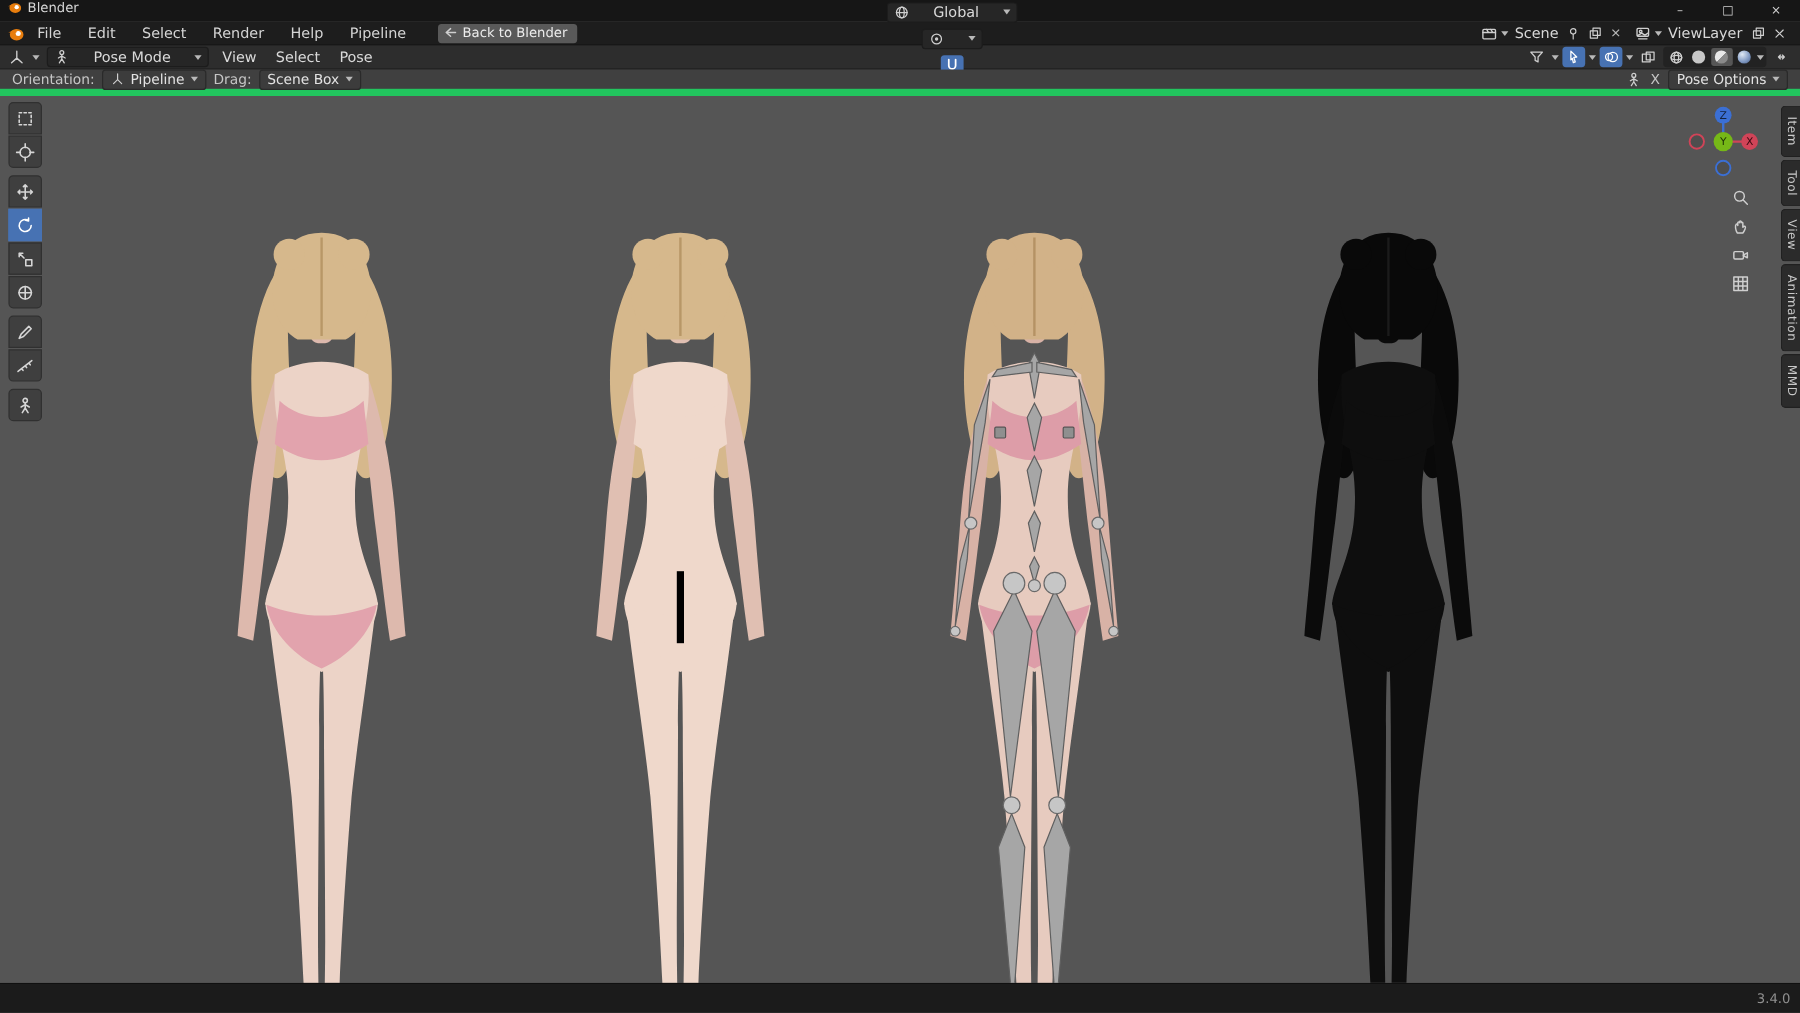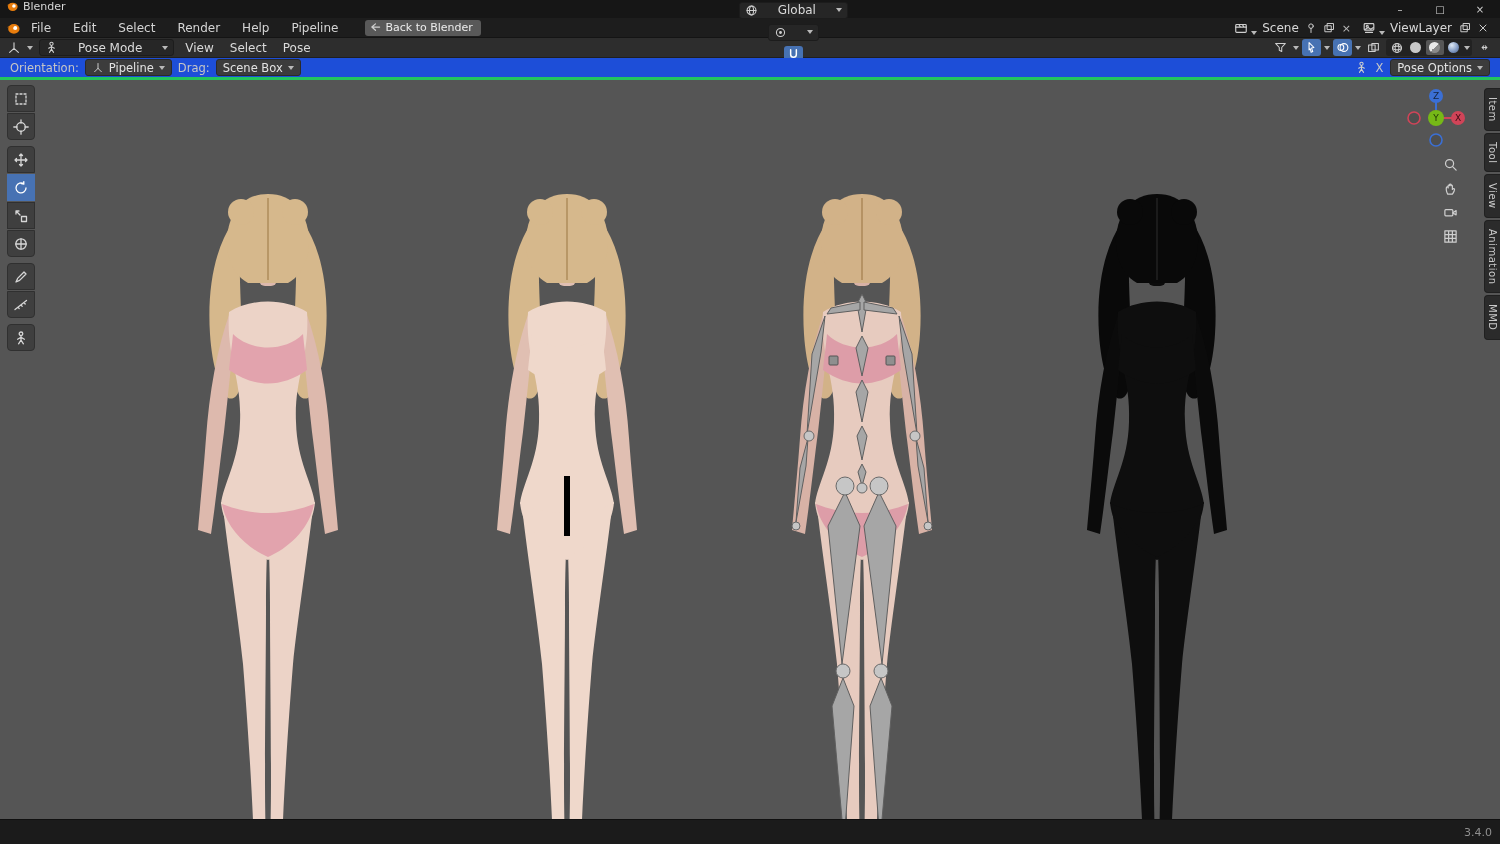--- a/index.html
+++ b/index.html
@@ -11,40 +11,40 @@
   .titlebar { height:18px; background:#161616; display:flex; align-items:flex-start; padding-left:6px; color:#d6d6d6; font-size:11px; flex:0 0 auto; }
   .titlebar .title { margin-left:5px; }
   .win-controls { margin-left:auto; display:flex; height:100%; }
   .win-btn { width:40px; height:100%; display:flex; align-items:center; justify-content:center; color:#cfcfcf; font-size:10px; cursor:default; }
 
   
   .topbar { height:20px; background:#1d1d1d; display:flex; align-items:center; padding:0 8px 0 6px; color:#d4d4d4; font-size:12px; flex:0 0 auto; border-bottom:1px solid #141414; }
   .menu-item { padding:1px 11px; border-radius:3px; }
   .back-btn { margin-left:16px; background:#595959; color:#ececec; border-radius:3px; height:16px; display:flex; align-items:center; gap:4px; padding:0 8px 0 5px; font-size:11px; }
   .topbar-right { margin-left:auto; display:flex; align-items:center; gap:4px; }
-  .sel-group { display:flex; align-items:flex-end; gap:3px; padding:0 2px; }
+  .sel-group { display:flex; align-items:center; gap:3px; padding:0 2px; }
   .sel-group .txt { font-size:12px; color:#d8d8d8; padding:0 2px; }
   .mini-icon { width:15px; height:15px; display:inline-flex; align-items:center; justify-content:center; }
   .x-glyph { color:#b9b9b9; font-size:11px; padding:0 2px; }
 
   
   .vheader { height:20px; background:#2d2d2d; display:flex; align-items:center; padding:0 6px; color:#dadada; font-size:12px; gap:6px; flex:0 0 auto; border-bottom:1px solid #1f1f1f; }
   .pill { background:#262626; border:1px solid #1c1c1c; border-radius:3px; height:17px; display:flex; align-items:center; gap:20px; padding:0 5px; }
   .hmenu { padding:0 5px; }
   .vh-center { margin:4px auto; display:flex; align-items:center; gap:5px;flex-direction:column; }
   .vh-right { display:flex; align-items:center; gap:3px; }
   .tog { width:19px; height:17px; display:flex; align-items:center; justify-content:center; border-radius:3px; }
   .tog.on { background:#4772b3; }
   .shade-group { display:flex; align-items:center; background:#222; border-radius:3px; padding:0 2px; height:17px; gap:1px; }
   .shade-btn { width:18px; height:15px; display:flex; align-items:center; justify-content:center; border-radius:2px; }
   .shade-btn.on { background:#565656; }
   .sphere { width:11px; height:11px; border-radius:50%; }
 
   
-  .vsub { height:22px; background:#1d4ed8; display:flex; align-items:center; padding:0 10px; font-size:11.5px; color:#c6c6c6; gap:6px; flex:0 0 auto; border-bottom:3px solid #22c55e; }
+  .vsub { height:22px; background:#404040; display:flex; align-items:center; padding:0 10px; font-size:11.5px; color:#c6c6c6; gap:6px; flex:0 0 auto; border-bottom:6px solid #22c55e; }
   .vsub .pill2 { background:#3c3c3c; border:1px solid #2a2a2a; border-radius:3px; height:17px; display:flex; align-items:center; gap:5px; padding:0 6px; color:#e2e2e2; }
   .vsub-right { margin-left:auto; display:flex; align-items:center; gap:7px; }
 
   .caret { width:0; height:0; border-left:3.5px solid transparent; border-right:3.5px solid transparent; border-top:4px solid #b9b9b9; display:inline-block; }
 
   
   .viewport { position:relative; flex:1 1 auto; background:#555555; overflow:hidden; }
 
   
   .toolcol { position:absolute; left:7px; top:5px; display:flex; flex-direction:column; width:28px; }

